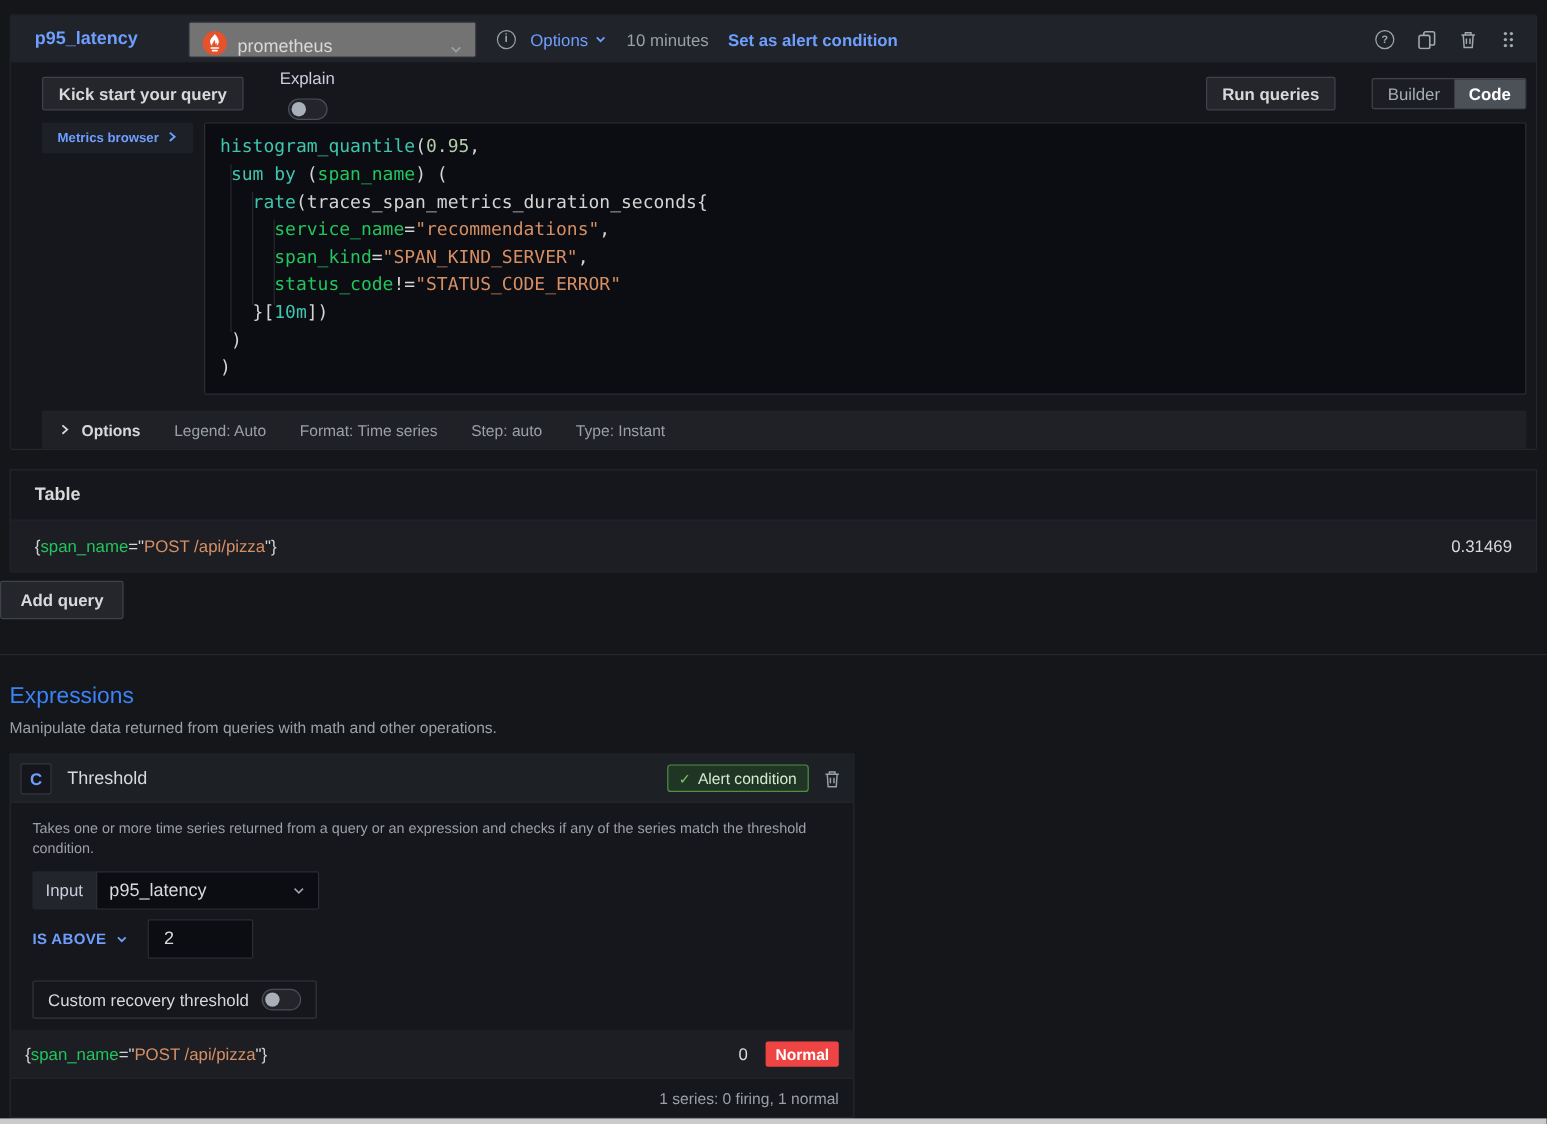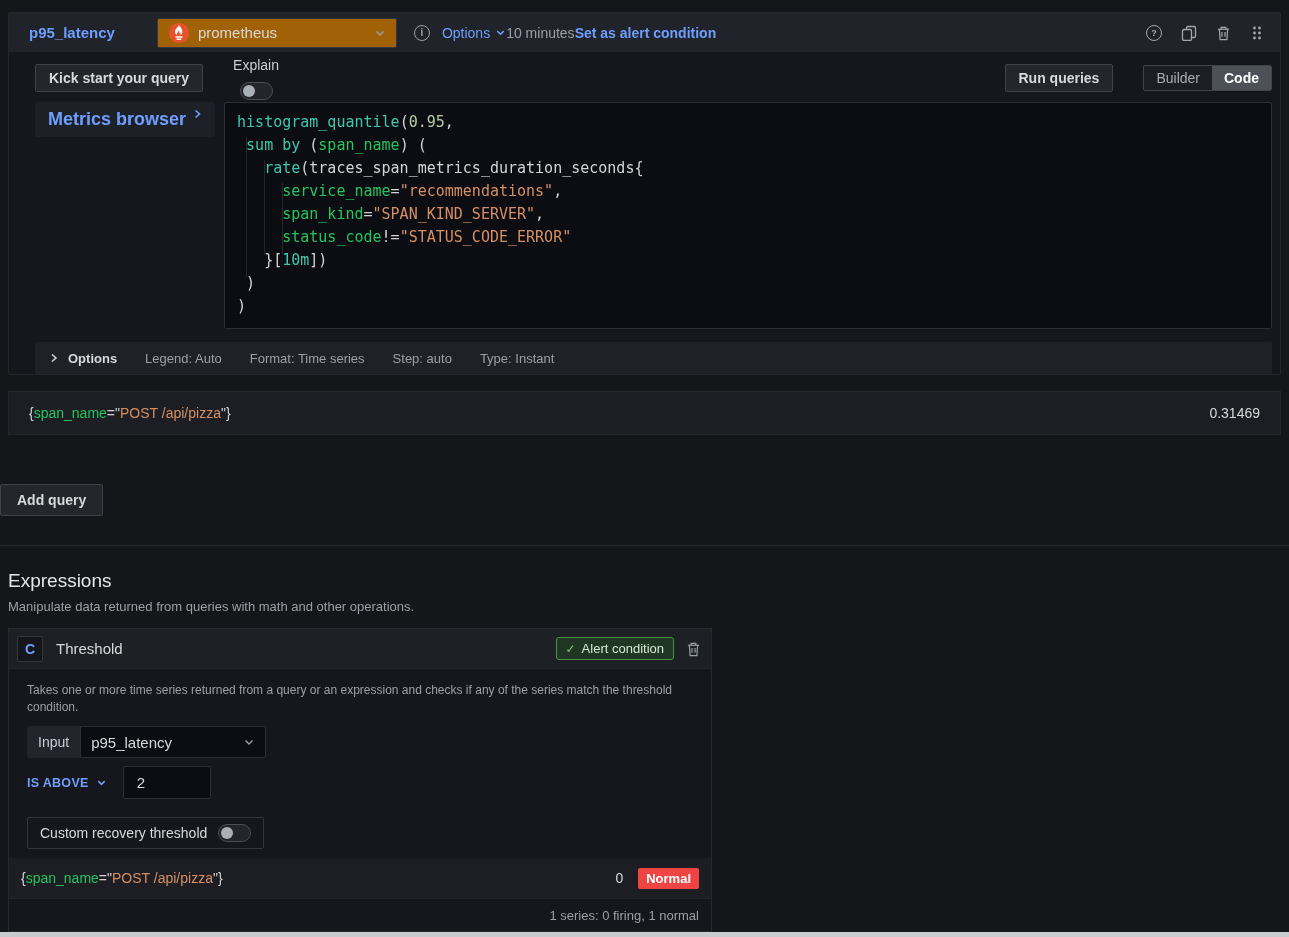--- a/index.html
+++ b/index.html
@@ -13,45 +13,45 @@
   .blue { color:#6e9fff; }
   .muted { color:#9aa0a7; }
 
   
   .query-card { position:absolute; left:8px; right:8px; top:12px; height:363px;
     background:#16171c; border:1px solid #24262c; border-radius:2px;
     display:flex; flex-direction:column; }
   .qhead { height:39px; background:#202329; display:flex; align-items:center;
     padding:0 16px 0 20px; flex:none; }
   .qtitle { color:#6e9fff; font-size:15px; font-weight:600; margin-right:42px; }
-  .ds-picker { width:240px; height:30px; background:#a16207; border:1px solid #33363d;
-    border-radius:2px; display:flex; align-items:center; gap:8px; padding:0 10px; cursor:pointer; }
+  .ds-picker { width:240px; height:30px; background:#737373; border:1px solid #33363d;
+    border-radius:2px; display:flex; align-items:flex-end; gap:8px; padding:0 10px; cursor:pointer; }
   .ds-name { font-size:15px; color:#d8d9da; }
   .ds-picker .chev { margin-left:auto; color:#9aa0a7; }
-  .hitem { display:flex; align-items:center; gap:5px; font-size:14px; }
+  .hitem { display:flex; align-items:center; gap:5px; margin-left:16px; font-size:14px; }
   .head-icons { margin-left:auto; display:flex; align-items:center; gap:19px; color:#a3a8af; }
   .head-icons > * { cursor:pointer; }
 
   .qbody { flex:1; padding:11px 8px 0 26px; display:flex; flex-direction:column; }
   .qtoolbar { display:flex; align-items:center; height:30px; margin-bottom:9px; }
   .btn { background:#24262c; border:1px solid #3f434a; border-radius:2px; color:#d8d9da;
     font-size:14px; font-weight:600; padding:5px 13px; font-family:inherit; cursor:pointer; }
   .explain { display:flex; align-items:center; gap:9px; margin-left:30px; font-size:14px; color:#ccccdc;flex-direction:column; }
   .toggle { width:33px; height:18px; border-radius:10px; background:#23252b;
     border:1px solid #4a4e56; position:relative; cursor:pointer; flex:none; }
   .toggle::after { content:""; position:absolute; left:2px; top:2px; width:12px; height:12px;
     border-radius:50%; background:#aab0b8; }
   .mode { display:flex; align-items:center; border:1px solid #3f434a; border-radius:2px;
     overflow:hidden; margin-left:30px; background:#1c1e23; }
   .mode .m { padding:4px 12px; font-size:14px; color:#a6adb5; cursor:pointer; }
   .mode .m.sel { background:#4c5158; color:#ffffff; font-weight:600; }
 
   .editor-row { display:flex; align-items:flex-start; gap:9px; }
   .mb-box { background:#1d2026; border-radius:2px; padding:7px 13px; color:#6e9fff;
-    font-size:18px; font-weight:600; display:flex; align-items:flex-start; gap:7px; cursor:pointer; }
+    font-size:11px; font-weight:600; display:flex; align-items:flex-start; gap:7px; cursor:pointer; }
   .code-editor { flex:1; background:#0c0d12; border:1px solid #2b2e35; border-radius:2px;
     padding:8px 12px 10px; position:relative;
     font-family:"DejaVu Sans Mono", monospace; font-size:15px; line-height:23px; color:#d4d4d4;
     min-height:225px; cursor:text; }
   .code-line { white-space:pre; }
   .code-line span { white-space:pre; }
   .tk-p   { color:#d4d4d4; }
   .tk-fn  { color:#3ec7ae; }
   .tk-num { color:#b5cea8; }
   .tk-lbl { color:#22c55e; }
@@ -71,21 +71,21 @@
     border-bottom:1px solid #24262c; font-size:15px; font-weight:600; color:#d8d9da; }
   .table-row { height:42px; display:flex; align-items:center; padding:0 20px;
     background:#1c1e24; font-size:14px; }
   .table-row .val { margin-left:auto; color:#d8d9da; }
 
   .add-query { position:absolute; left:0; top:484px; padding:7px 16px; font-size:14px; }
 
   .divider { position:absolute; left:0; right:0; top:545px; height:1px; background:#26282e; }
 
   
-  .expr-title { position:absolute; left:8px; top:570px; font-size:19px; font-weight:500; color:#e5e5e5; }
+  .expr-title { position:absolute; left:8px; top:570px; font-size:19px; font-weight:500; color:#3b82f6; }
   .expr-sub { position:absolute; left:8px; top:599px; font-size:13px; color:#9aa0a7; }
 
   
   .th-card { position:absolute; left:8px; top:628px; width:704px;
     background:#16171c; border:1px solid #26282e; display:flex; flex-direction:column; }
   .th-head { height:40px; background:#1d2025; border-bottom:1px solid #24262c;
     display:flex; align-items:center; padding:0 10px 0 8px; flex:none; }
   .refid { width:26px; height:26px; border:1px solid #34363b; border-radius:2px; background:#15161b;
     color:#6e9fff; font-weight:700; font-size:14px; display:flex; align-items:center;
     justify-content:center; margin-right:13px; }
@@ -243,20 +243,21 @@
       </span>
       <span class="sum">Legend: Auto</span>
       <span class="sum">Format: Time series</span>
       <span class="sum">Step: auto</span>
       <span class="sum">Type: Instant</span>
     </div>
   </div>
 </div>
 
 <div class="table-card">
+  <div class="table-head">Table</div>
   <div class="table-row">
     <span><span class="tk-p">{</span><span class="tk-lbl">span_name</span><span class="tk-p">="</span><span class="tk-str">POST /api/pizza</span><span class="tk-p">"}</span></span>
     <span class="val">0.31469</span>
   </div>
 </div>
 
 <button class="btn add-query">Add query</button>
 
 <div class="divider"></div>
 

